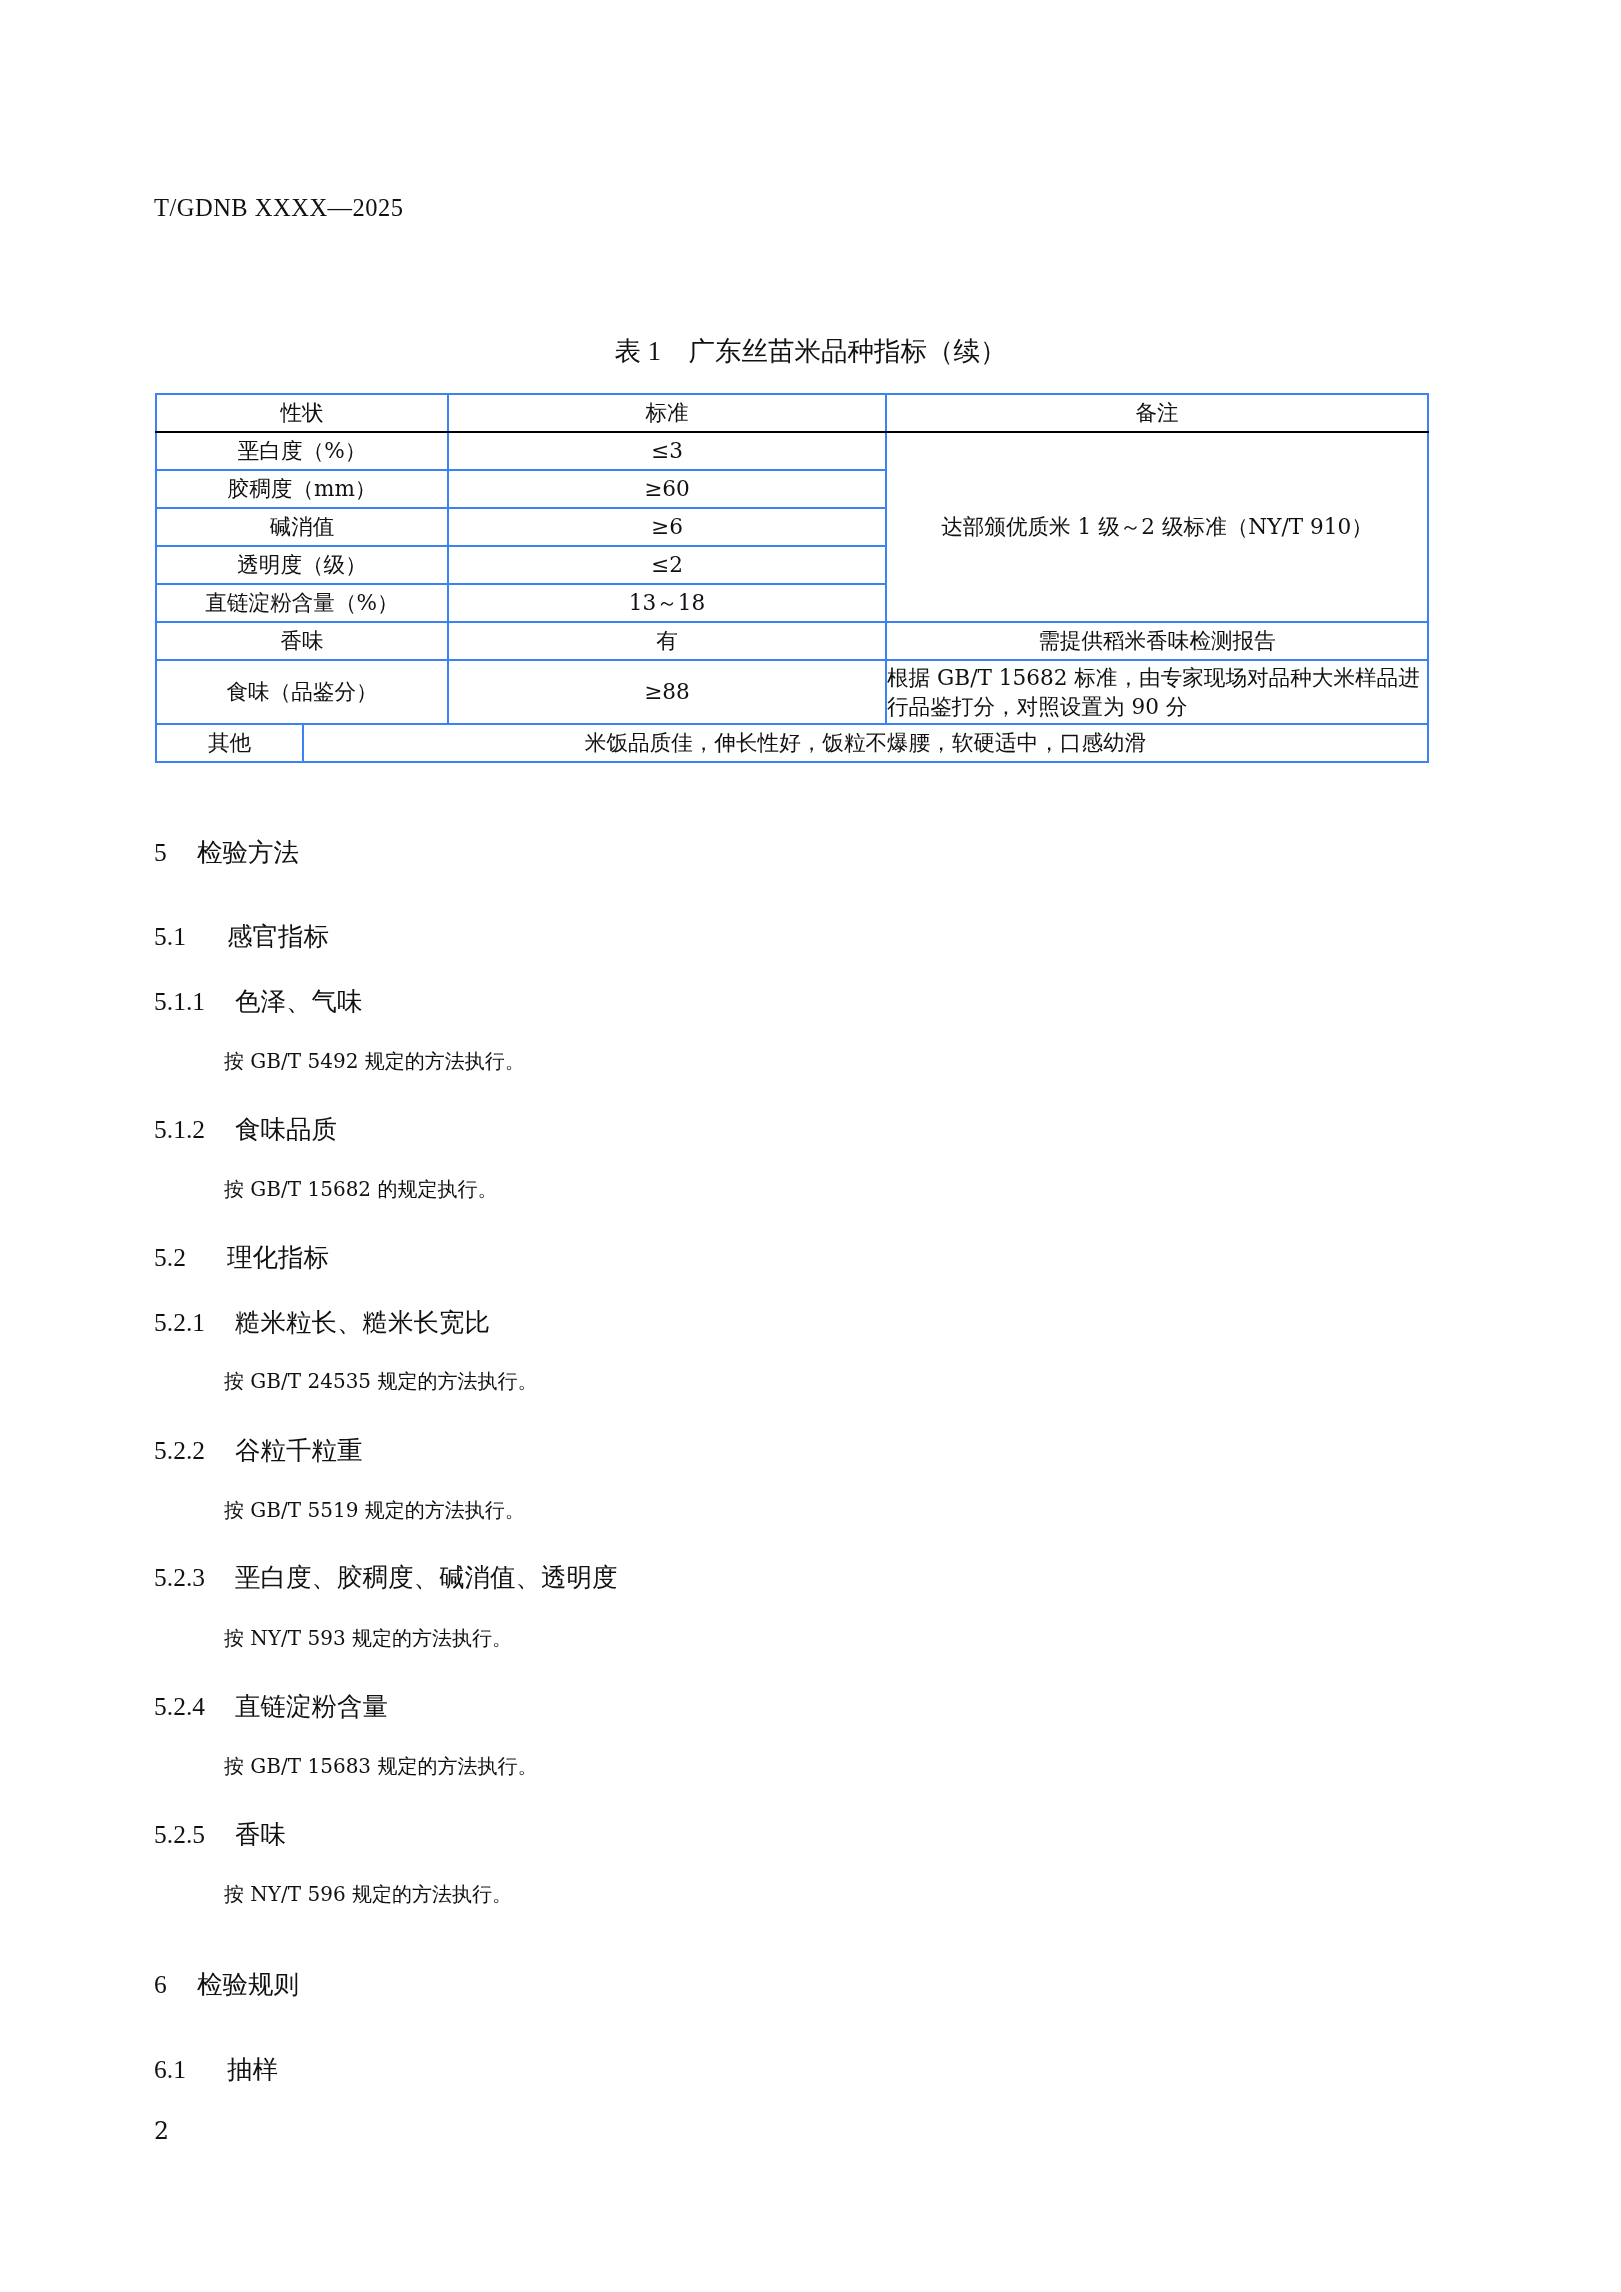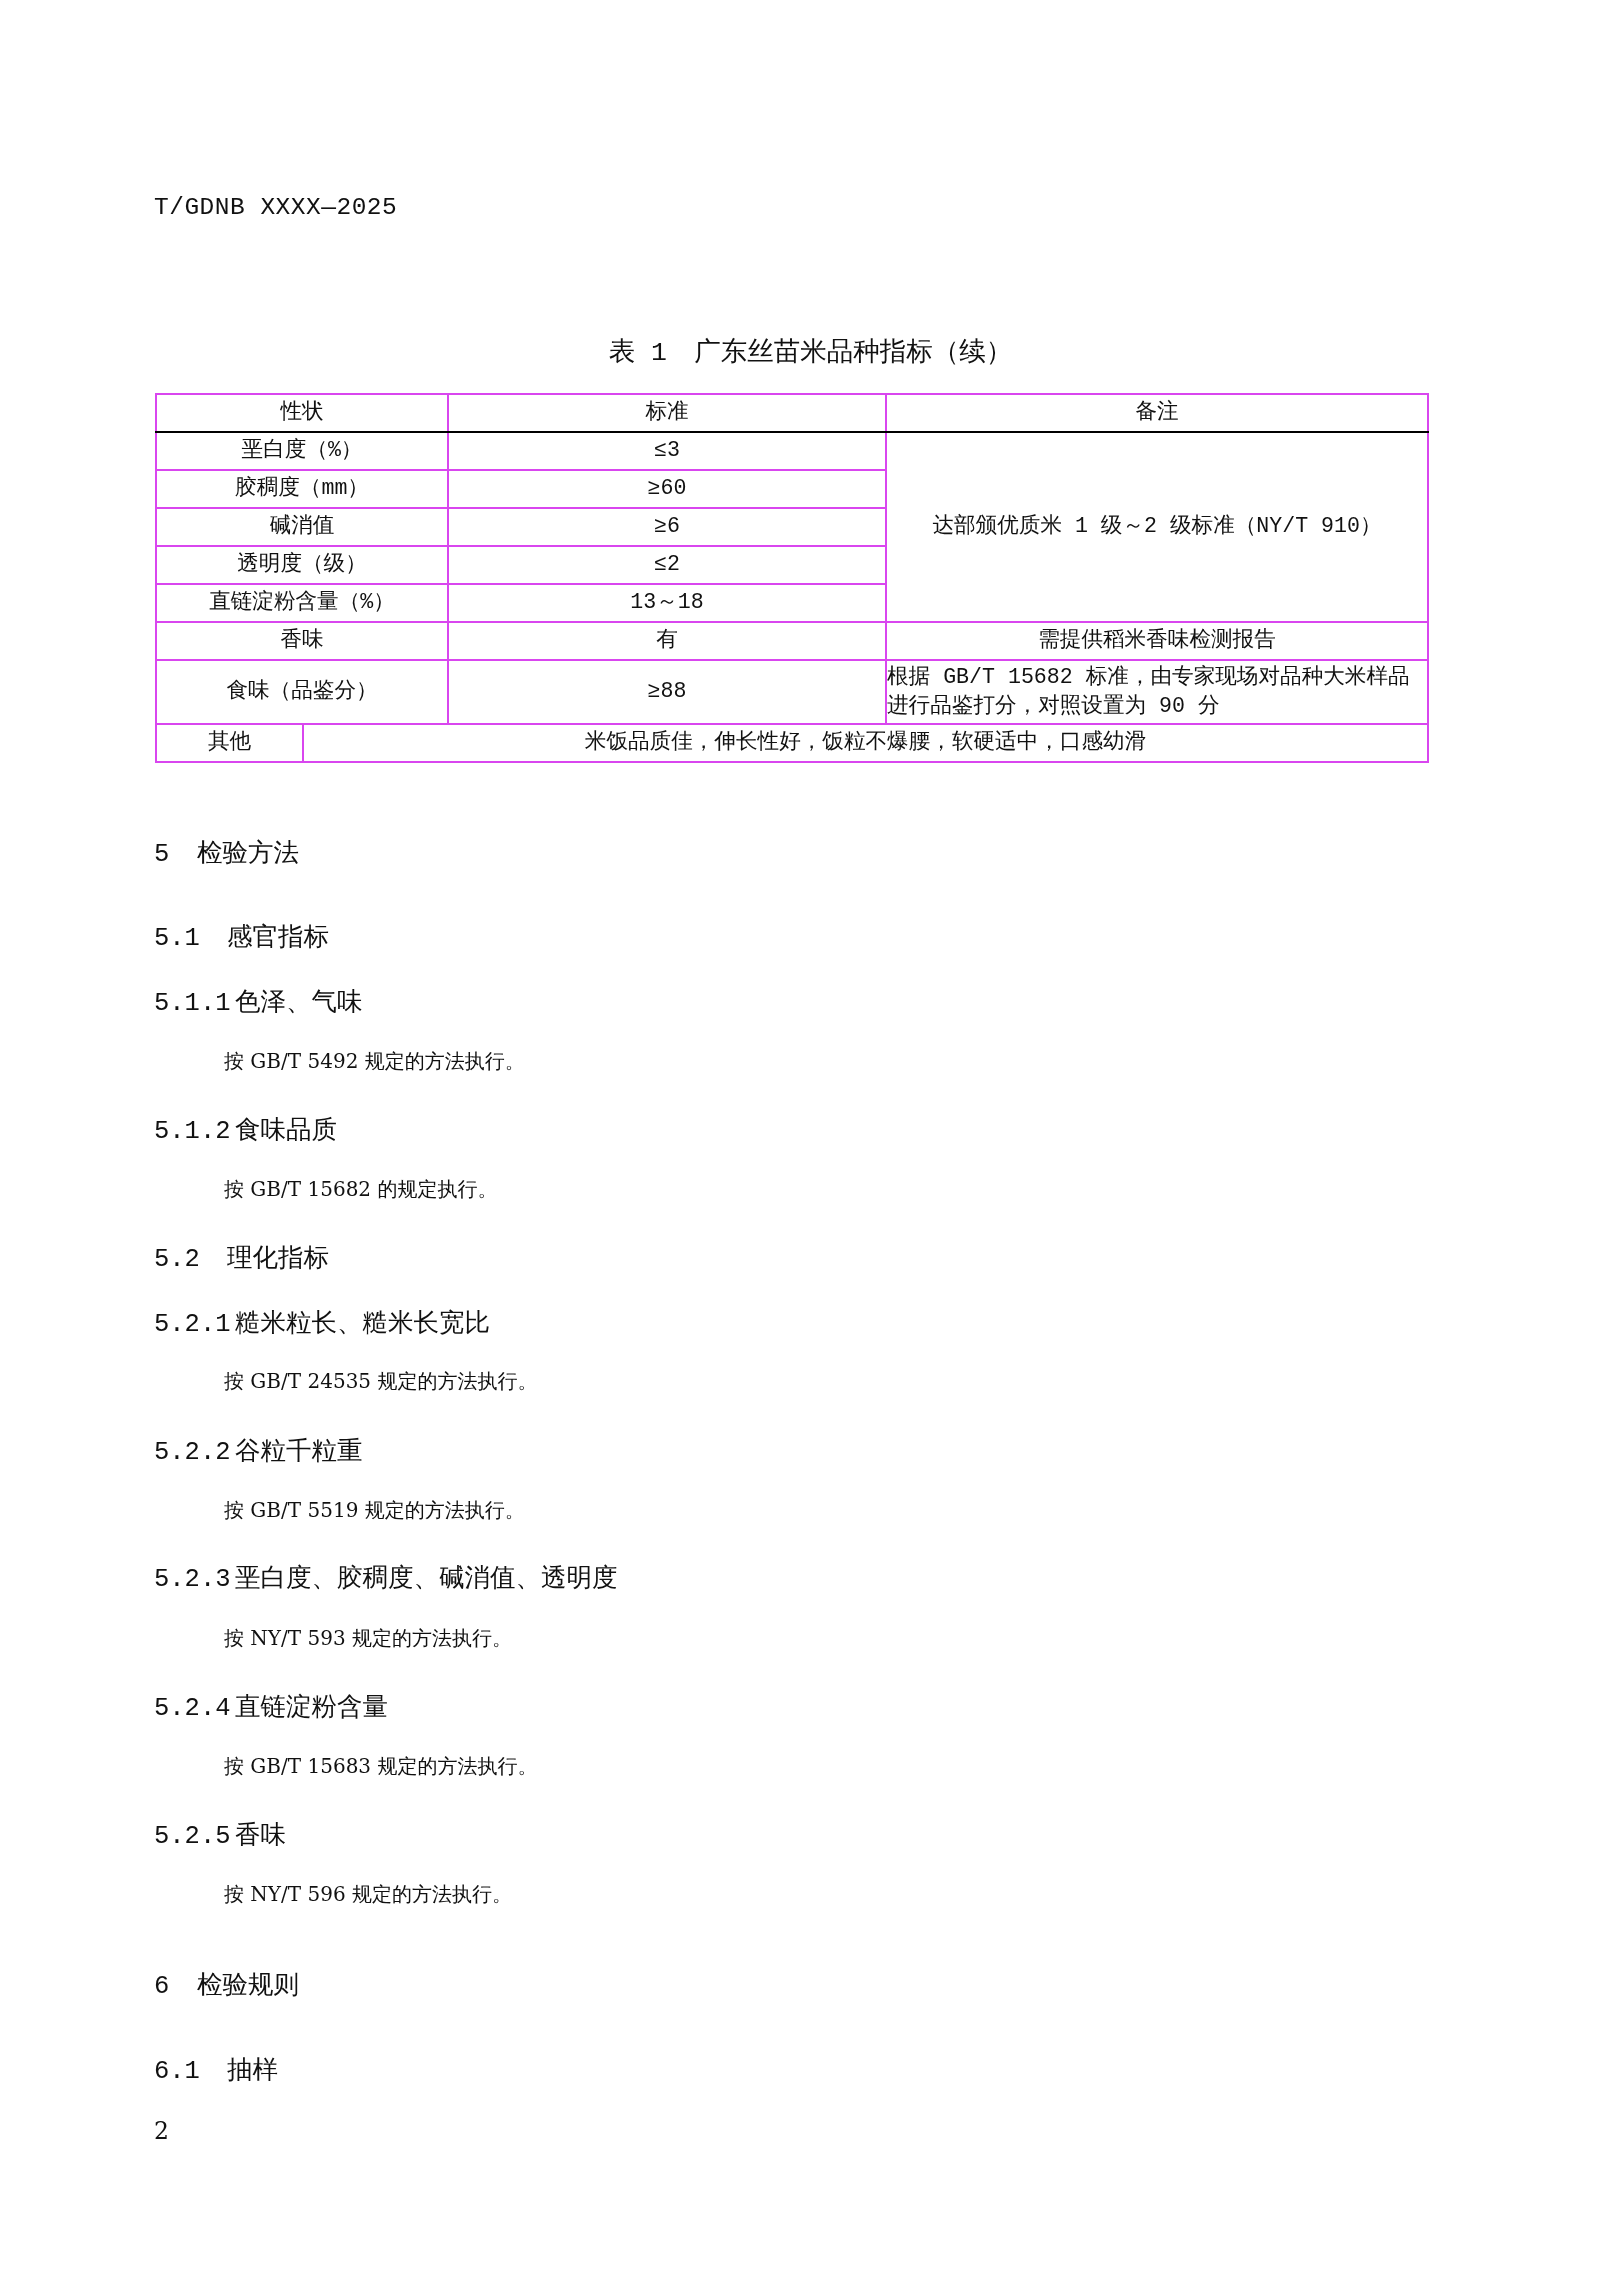--- a/index.html
+++ b/index.html
@@ -1,32 +1,31 @@
 <!DOCTYPE html>
 <html><head>
 <meta charset="utf-8">
 <style>
   html, body { margin: 0; padding: 0; background: #ffffff; }
   body { width: 1621px; height: 2293px; position: relative; overflow: hidden; color: #111111; }
-  .sans { font-family: Liberation Mono, monospace; }
+  .sans { font-family: Liberation Serif, serif; }
   .serif { font-family: "DejaVu Serif", "Liberation Serif", serif; }
 
   .header-code { position: absolute; left: 154px; top: 194px; font-size: 24.5px; letter-spacing: 0.5px; }
 
   .table-title { position: absolute; left: 0; width: 1621px; top: 333px; text-align: center; font-size: 26.5px; }
   .table-title .num { margin-right: 27.4px; }
 
   table.spec {
     position: absolute; left: 155px; top: 393px; width: 1272px;
     border-collapse: collapse; font-size: 21.6px; table-layout: fixed;
   }
   table.spec td {
-    border: 2px solid #d946ef; text-align: center; vertical-align: middle; padding: 0 5.9px;
+    border: 2px solid #3b82f6; text-align: center; vertical-align: middle; padding: 0 5.9px;
     line-height: 27.4px;
-    font-family: Liberation Mono, monospace;
   }
   table.spec tr.h42 td { height: 36px; }
   table.spec tr.row td { height: 36px; border-radius: 17px; }
   table.spec tr.tall td { height: 62px; }
   table.spec td.left-text { text-align: left; padding-left: 0; line-height: 29px; }
   table.spec { border: 2.9px solid #000; }
   table.spec tr.hdr td { border-bottom: 2.9px solid #000; }
 
   .sec { position: absolute; left: 154px; font-size: 25.5px; }
   .sec .no { display: inline-block; }

